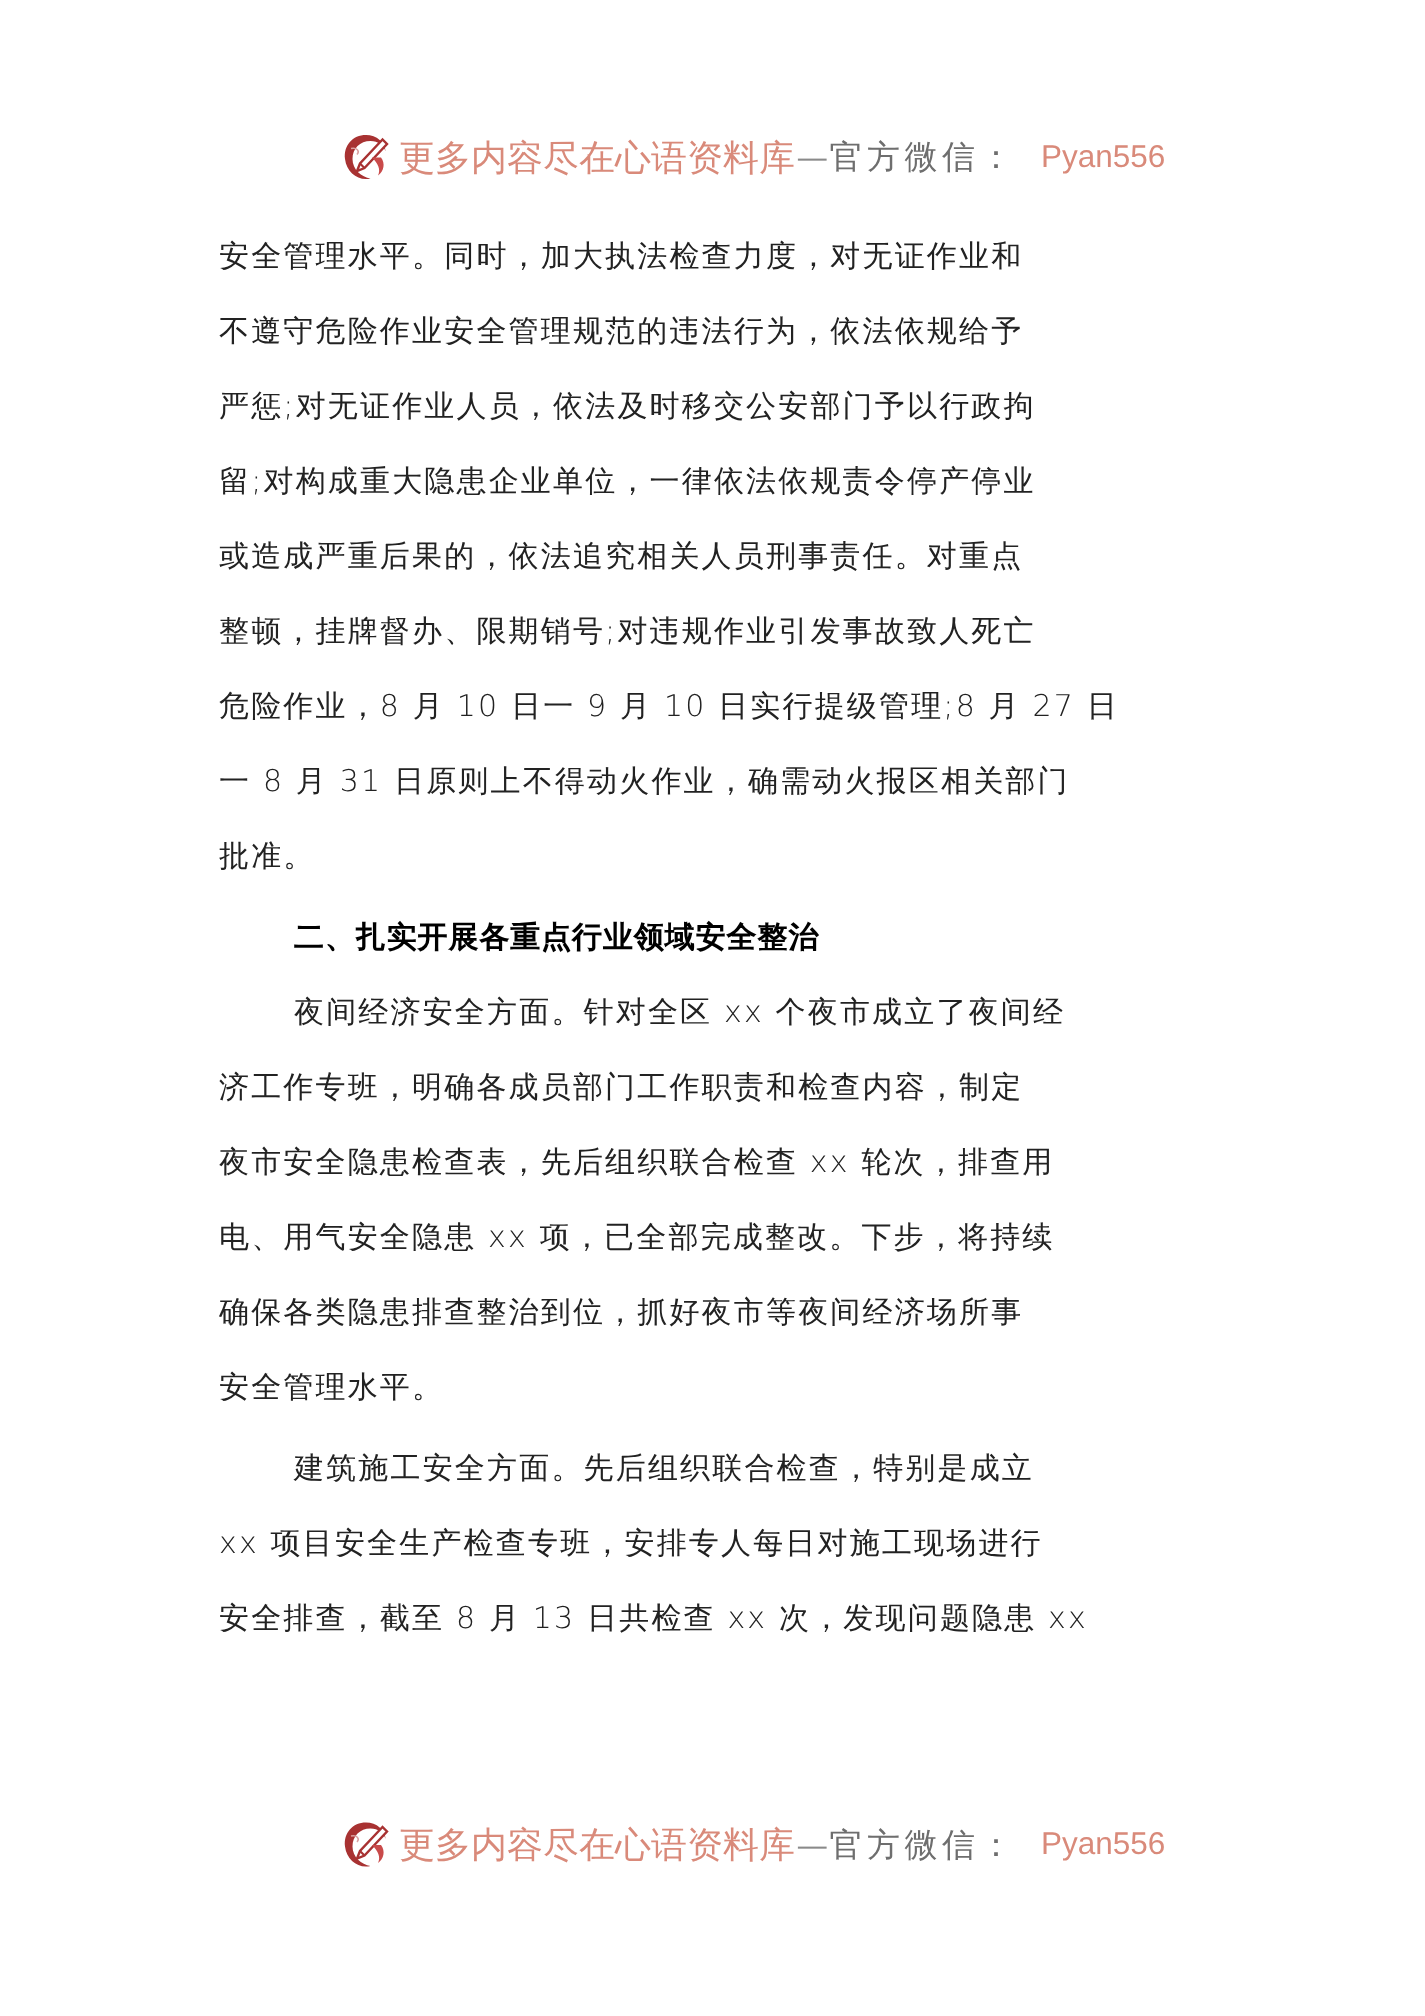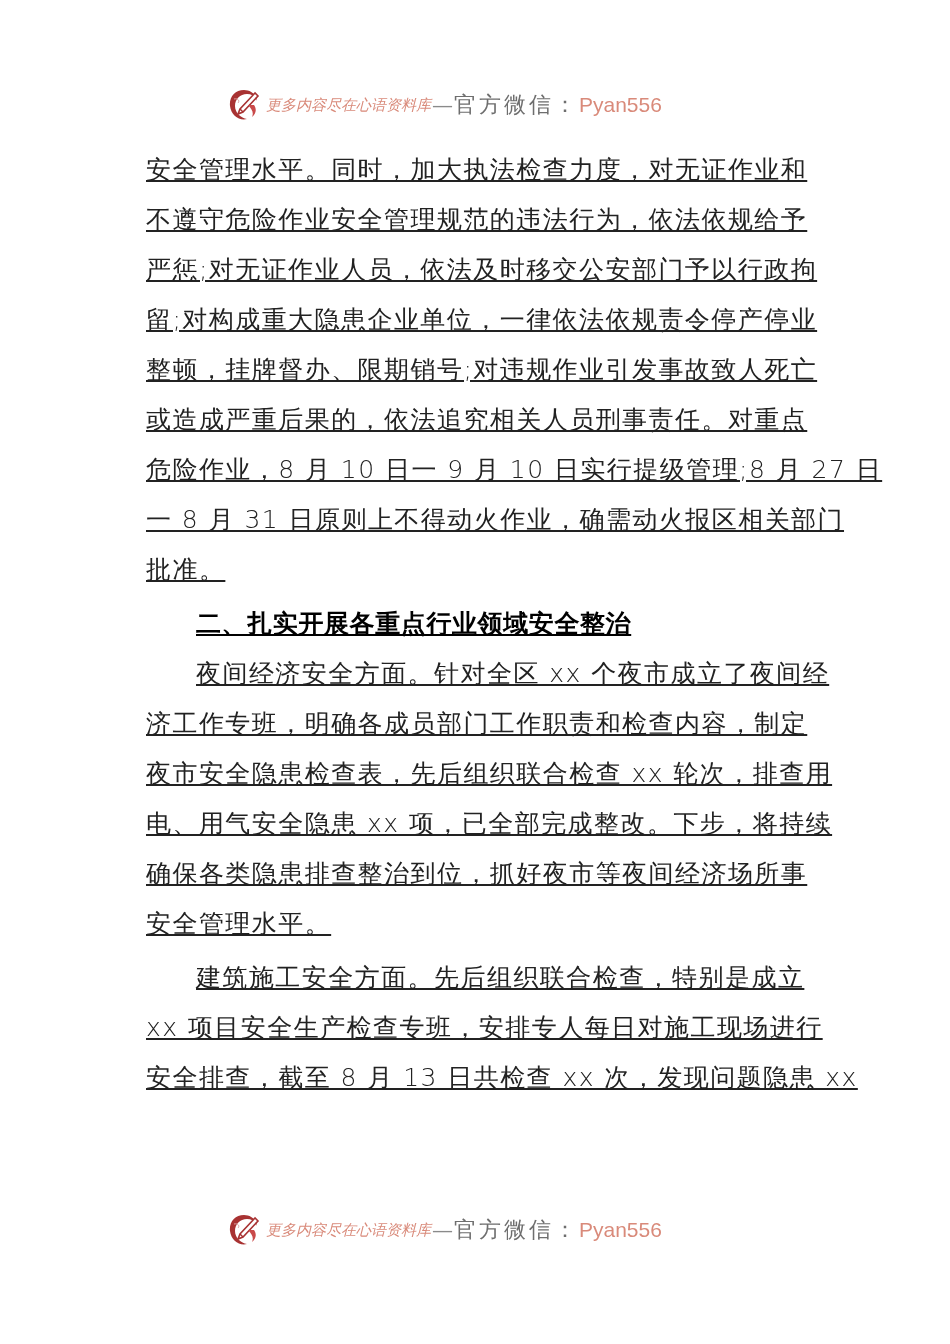--- a/index.html
+++ b/index.html
@@ -25,59 +25,57 @@
     .banner.top { top: 83px; }
     .banner.bottom { top: 1208px; }
     .banner .logo {
       width: 36px;
       height: 36px;
       margin-right: 4px;
       flex: 0 0 auto;
     }
     .banner .site {
       font-family: "DejaVu Serif", "Liberation Serif", serif;
-      font-size: 15px;
+      font-size: 24px;
       color: #d98a7a;
       letter-spacing: 0px;
-      font-style: italic;
     }
     .banner .dash {
       font-size: 21px;
       color: #8a8a8a;
       margin: 0 1px;
     }
     .banner .wechat-label {
       font-family: "DejaVu Serif", "Liberation Serif", serif;
       font-size: 22px;
       color: #6e6e6e;
       letter-spacing: 3px;
     }
     .banner .wechat-id {
       font-family: "Liberation Sans", "DejaVu Sans", sans-serif;
       font-size: 21px;
       color: #d98a7a;
-      margin-left: 0;
+      margin-left: 16px;
     }
 
     .content {
       position: absolute;
       left: 146px;
       top: 145px;
       width: 640px;
     }
     .line {
       height: 50px;
       line-height: 50px;
-      font-size: 25px;
+      font-size: 20px;
       letter-spacing: 1.45px;
       white-space: nowrap;
       font-family: "DejaVu Sans", "Liberation Sans", sans-serif;
       font-weight: 300;
       color: #222;
-      text-decoration: underline;
     }
     .line.indent { padding-left: 50px; }
     .line.heading {
       font-weight: bold;
       color: #000000;
       padding-left: 50px;
       letter-spacing: 0.6px;
     }
     .gap-small { height: 4px; }
   </style>
@@ -97,22 +95,22 @@
   <span class="wechat-label">官方微信：</span>
   <span class="wechat-id">Pyan556</span>
 </div>
 
 <div class="content">
   <div>
     <div class="line">安全管理水平。同时，加大执法检查力度，对无证作业和</div>
     <div class="line">不遵守危险作业安全管理规范的违法行为，依法依规给予</div>
     <div class="line">严惩;对无证作业人员，依法及时移交公安部门予以行政拘</div>
     <div class="line">留;对构成重大隐患企业单位，一律依法依规责令停产停业</div>
+    <div class="line">或造成严重后果的，依法追究相关人员刑事责任。对重点</div>
     <div class="line">整顿，挂牌督办、限期销号;对违规作业引发事故致人死亡</div>
-    <div class="line">或造成严重后果的，依法追究相关人员刑事责任。对重点</div>
     <div class="line">危险作业，8 月 10 日一 9 月 10 日实行提级管理;8 月 27 日</div>
     <div class="line">一 8 月 31 日原则上不得动火作业，确需动火报区相关部门</div>
     <div class="line">批准。</div>
   </div>
 
   <div class="gap-small"></div>
   <div class="line heading">二、扎实开展各重点行业领域安全整治</div>
 
   <div>
     <div class="line indent">夜间经济安全方面。针对全区 xx 个夜市成立了夜间经</div>

